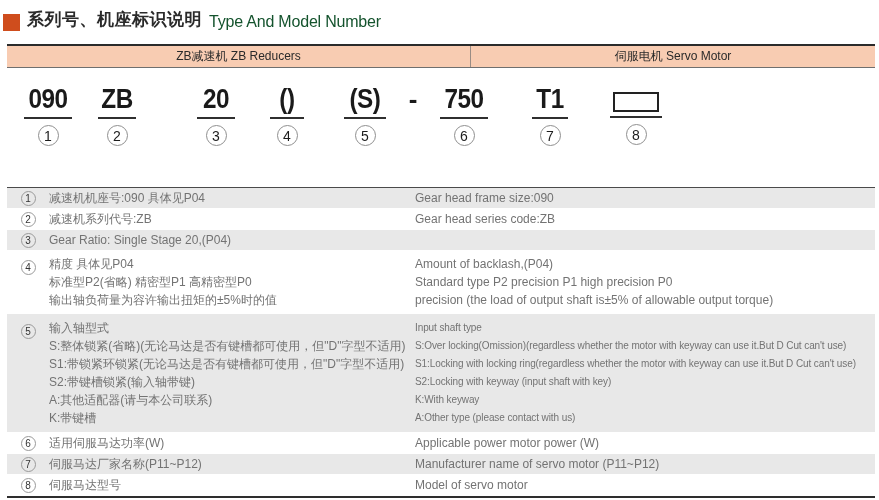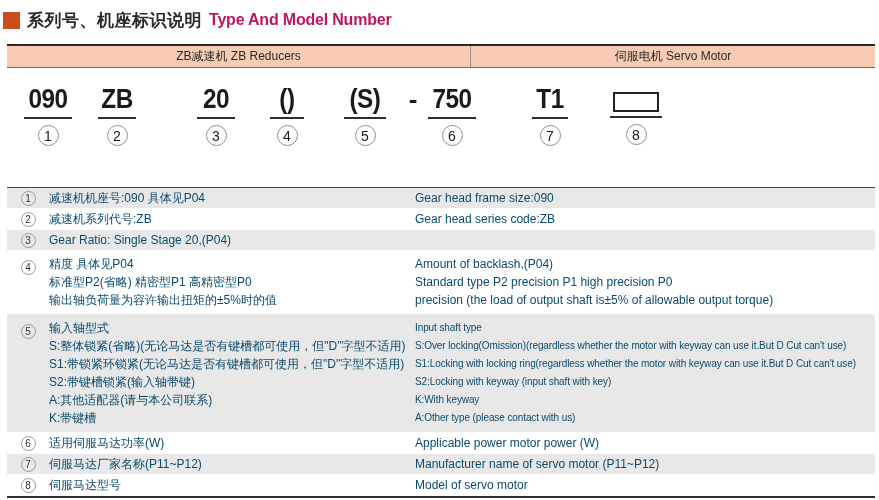--- a/index.html
+++ b/index.html
@@ -1,37 +1,37 @@
 <!DOCTYPE html>
 <html><head>
 <meta charset="utf-8">
 <style>
   * { margin:0; padding:0; box-sizing:border-box; }
   html,body { width:879px; height:500px; background:#fff; overflow:hidden;
     font-family:"Liberation Sans","DejaVu Sans",sans-serif; color:#222; }
 
   
-  .title-bar { display:flex; align-items:center; gap:7px; margin:9px 0 0 3px; height:22px; }
+  .title-bar { display:flex; align-items:flex-end; gap:7px; margin:9px 0 0 3px; height:22px; }
   .title-square { width:17px; height:17px; background:#cf4d1d; flex:0 0 auto; }
   .title-cn { font-size:17px; font-weight:bold; color:#2a2a2a; letter-spacing:.5px; }
-  .title-en { font-size:16px; font-weight:bold; color:#be185d; letter-spacing:-.2px; }
+  .title-en { font-size:16px; font-weight:normal; color:#14532d; letter-spacing:-.2px; }
 
   
   .header-band { display:flex; margin:13px 4px 0 7px; height:24px;
     border-top:2px solid #2b2b2b; border-bottom:1px solid #6f6f6f; background:#f8ccb2; }
   .header-cell { display:flex; align-items:center; justify-content:center;
     font-size:12px; color:#2a2a2a; }
   .header-cell.left { width:464px; border-right:1px solid #9a8c84; }
   .header-cell.right { flex:1; }
 
   
   .model-area { position:relative; height:76px; margin-top:15px; }
   .part { position:absolute; top:0; width:90px; text-align:center; }
   .p1{left:3px;} .p2{left:72px;} .p3{left:171px;} .p4{left:242px;}
-  .p5{left:320px;} .p6{left:407px;} .p7{left:505px;} .p8{left:591px;}
+  .p5{left:320px;} .p6{left:419px;} .p7{left:505px;} .p8{left:591px;}
   .pv { font-size:27px; font-weight:bold; color:#1a1a1a; letter-spacing:-.5px;
     transform:scaleX(.9); height:33px; line-height:33px; }
   .model-box { width:46px; height:20px; border:2px solid #222; margin:9px auto 4px; background:#fff; }
   .ul { border-top:2px solid #2f2f2f; height:0; margin:1px auto 6px; }
   .p1 .ul{width:48px;} .p2 .ul{width:38px;} .p3 .ul{width:38px;} .p4 .ul{width:34px;}
   .p5 .ul{width:42px;} .p6 .ul{width:48px;} .p7 .ul{width:36px;} .p8 .ul{width:52px;}
   .mnum { width:21px; height:21px; border:1.5px solid #8f8f8f; border-radius:50%;
     margin:0 auto; display:flex; align-items:center; justify-content:center;
     font-size:14px; color:#1c1c1c; }
   .dash { position:absolute; left:404px; top:1px; width:18px; text-align:center;
@@ -47,21 +47,21 @@
   .row.single { height:21px; }
   .row.single .num-col { align-items:center; }
   .row.single .cn-col, .row.single .en-col { line-height:20px; }
   .row.multi .num-col { padding-top:5px; align-items:flex-start; }
   .row.r4 { padding:4px 0 4px; }
   .row.r5 { padding:5px 0 5px; }
   .row.multi .line { line-height:18px; }
   .tnum { width:15px; height:15px; border:1px solid #9a9a9a; border-radius:50%;
     display:flex; align-items:center; justify-content:center; font-size:10px; color:#333;
     background:transparent; }
-  .cell-text, .line { font-size:12px; color:#0c4a6e; }
+  .cell-text, .line { font-size:12px; color:#737373; }
   .row.r5 .en-col .line { font-size:10px; letter-spacing:-.1px; }
 </style>
 </head>
 <body>
 
 <div class="title-bar">
   <span class="title-square"></span>
   <span class="title-cn">系列号、机座标识说明</span>
   <span class="title-en">Type And Model Number</span>
 </div>

